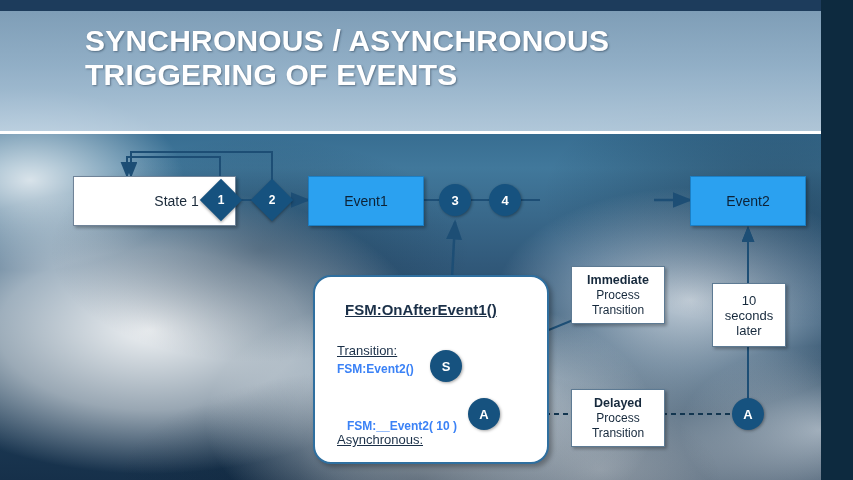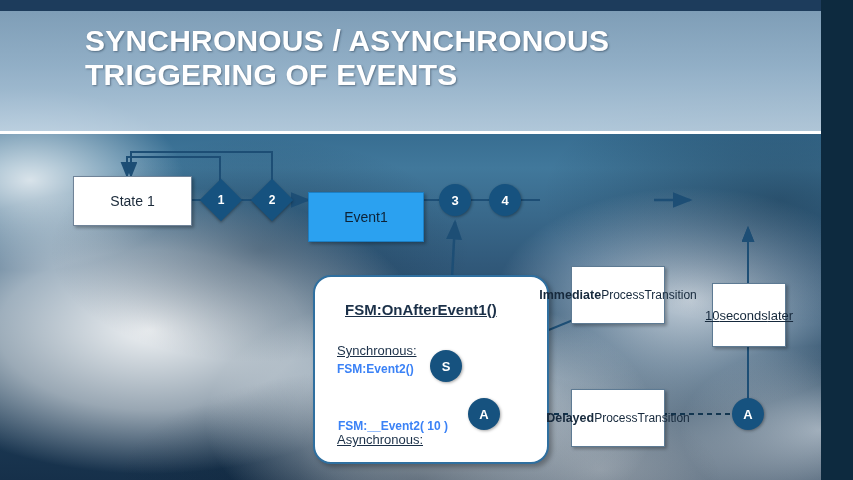--- a/index.html
+++ b/index.html
@@ -81,21 +81,21 @@
     color:#1b3048;text-decoration:underline;margin-left:8px;
   }
   .panel-lbl{position:absolute;font-size:13px;color:#1b3048;text-decoration:underline;}
   .panel-code{position:absolute;font-size:12px;color:#3b82f6;font-weight:bold;}
 
   
   .note{
     position:absolute;background:#ffffff;border:1px solid #5d7near;
     border:1px solid #5d7a93;box-shadow:2px 2px 3px rgba(0,0,0,0.28);
     text-align:center;font-size:12px;color:#16293c;
-    display:flex;flex-direction:row;align-items:center;justify-content:center;
+    display:flex;flex-direction:column;align-items:center;justify-content:center;
     line-height:15px;
   }
   .note b{font-size:12.5px;}
 
   svg.lines{position:absolute;left:0;top:0;width:853px;height:480px;overflow:visible;}
 </style>
 </head>
 <body>
 
 <div id="stage">
@@ -135,52 +135,55 @@
 
     <path d="M578,318 L468,363" stroke="#1d4e75" stroke-width="2" fill="none" marker-end="url(#ah)"></path>
 
     <path d="M500,414 L730,414" stroke="#12354f" stroke-width="2" fill="none" stroke-dasharray="5,4"></path>
 
     <path d="M748,400 L748,228" stroke="#1d4e75" stroke-width="2" fill="none" marker-end="url(#ah)"></path>
 
     <path d="M748,283 L748,228" stroke="#1d4e75" stroke-width="2" fill="none" marker-end="url(#ah)"></path>
   </svg>
 
-  <div class="box state" style="left:73px;top:176px;width:117px;height:48px;">
+  <div class="box state" style="left:73px;top:176px;width:117px;height:48px;padding-left:44px;">
     <span>State 1</span>
   </div>
 
   <div class="diamond" style="left:206px;top:185px;">
     <span>1</span>
   </div>
 
   <div class="diamond" style="left:257px;top:185px;">
     <span>2</span>
   </div>
 
-  <div class="box event" style="left:308px;top:176px;width:114px;height:48px;margin-top:16px;">
+  <div class="box event" style="left:308px;top:176px;width:114px;height:48px;">
     <span>Event1</span>
   </div>
 
   <div class="circ" style="left:439px;top:184px;">
     <span>3</span>
   </div>
 
   <div class="circ" style="left:489px;top:184px;">
     <span>4</span>
   </div>
 
 
+  <div class="box event" style="left:690px;top:176px;width:114px;height:48px;">
+    <span>Event2</span>
+  </div>
 
   <div class="panel">
     <div class="panel-title">FSM:OnAfterEvent1()</div>
-    <div class="panel-lbl" style="left:22px;top:66px;">Synchronous:</div>
+    <div class="panel-lbl" style="left:22px;top:66px;">Transition:</div>
     <div class="panel-code" style="left:22px;top:85px;">FSM:Event2()</div>
     <div class="panel-lbl" style="left:22px;top:123px;margin-top:32px;">Asynchronous:</div>
-    <div class="panel-code" style="left:23px;top:142px;">FSM:__Event2( 10 )</div>
+    <div class="panel-code" style="left:32px;top:142px;">FSM:__Event2( 10 )</div>
   </div>
 
   <div class="circ" style="left:430px;top:350px;">
     <span>S</span>
   </div>
   <div class="circ" style="left:468px;top:398px;">
     <span>A</span>
   </div>
   <div class="circ" style="left:732px;top:398px;">
     <span>A</span>
@@ -191,19 +194,19 @@
     <span>Process</span>
     <span>Transition</span>
   </div>
 
   <div class="note" style="left:571px;top:389px;width:92px;height:56px;">
     <b>Delayed</b>
     <span>Process</span>
     <span>Transition</span>
   </div>
 
-  <div class="note" style="left:712px;top:283px;width:72px;height:62px;font-size:13px;text-decoration:underline;">
+  <div class="note" style="left:712px;top:283px;width:72px;height:62px;font-size:13px;">
     <span>10</span>
     <span>seconds</span>
     <span>later</span>
   </div>
 
 </div>
 
 </body></html>

